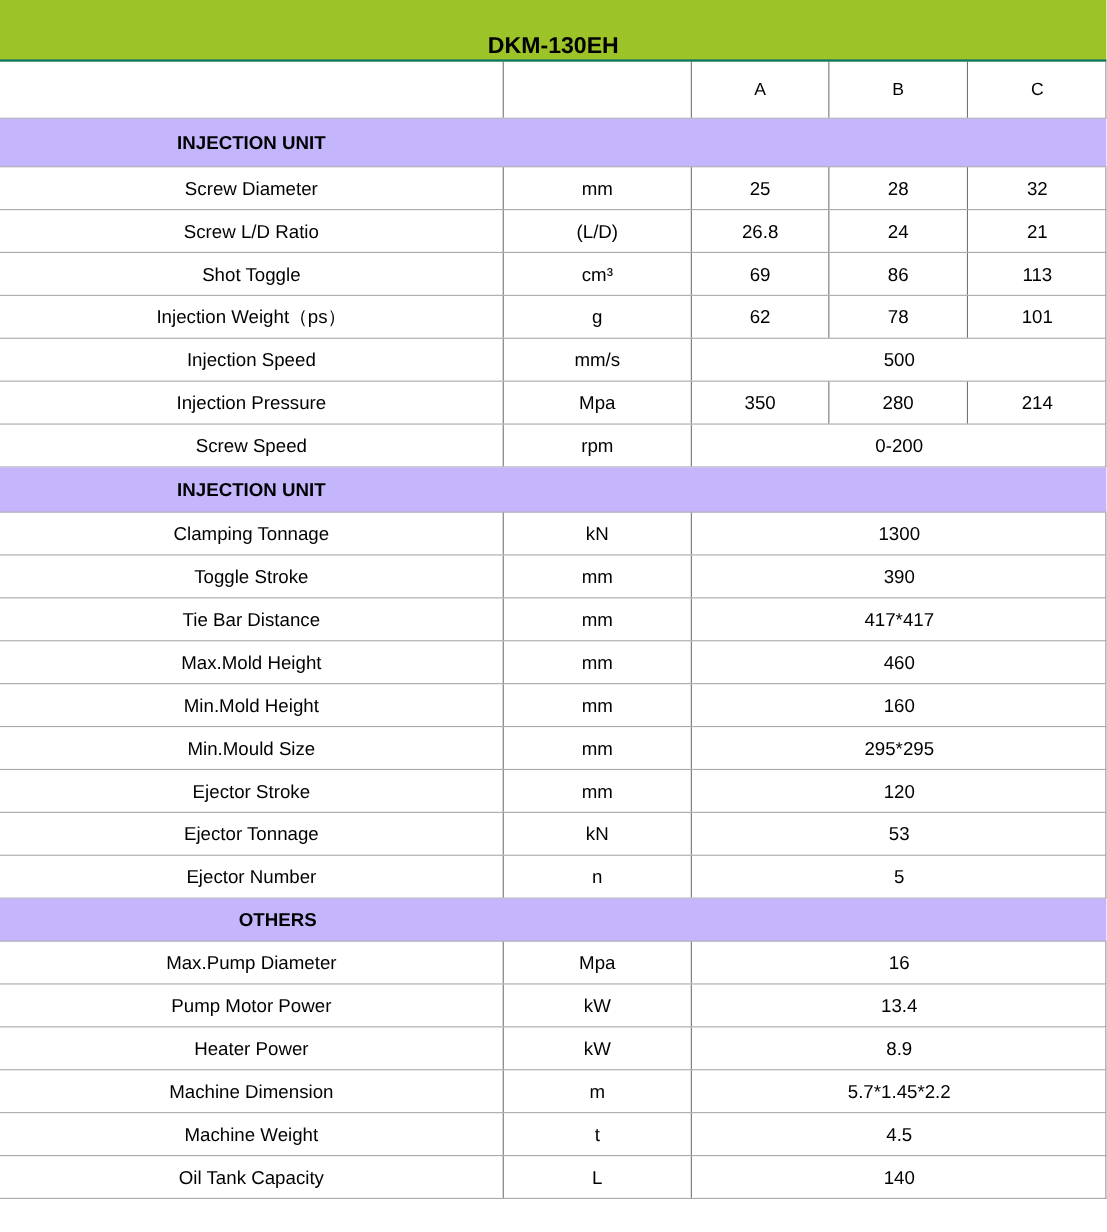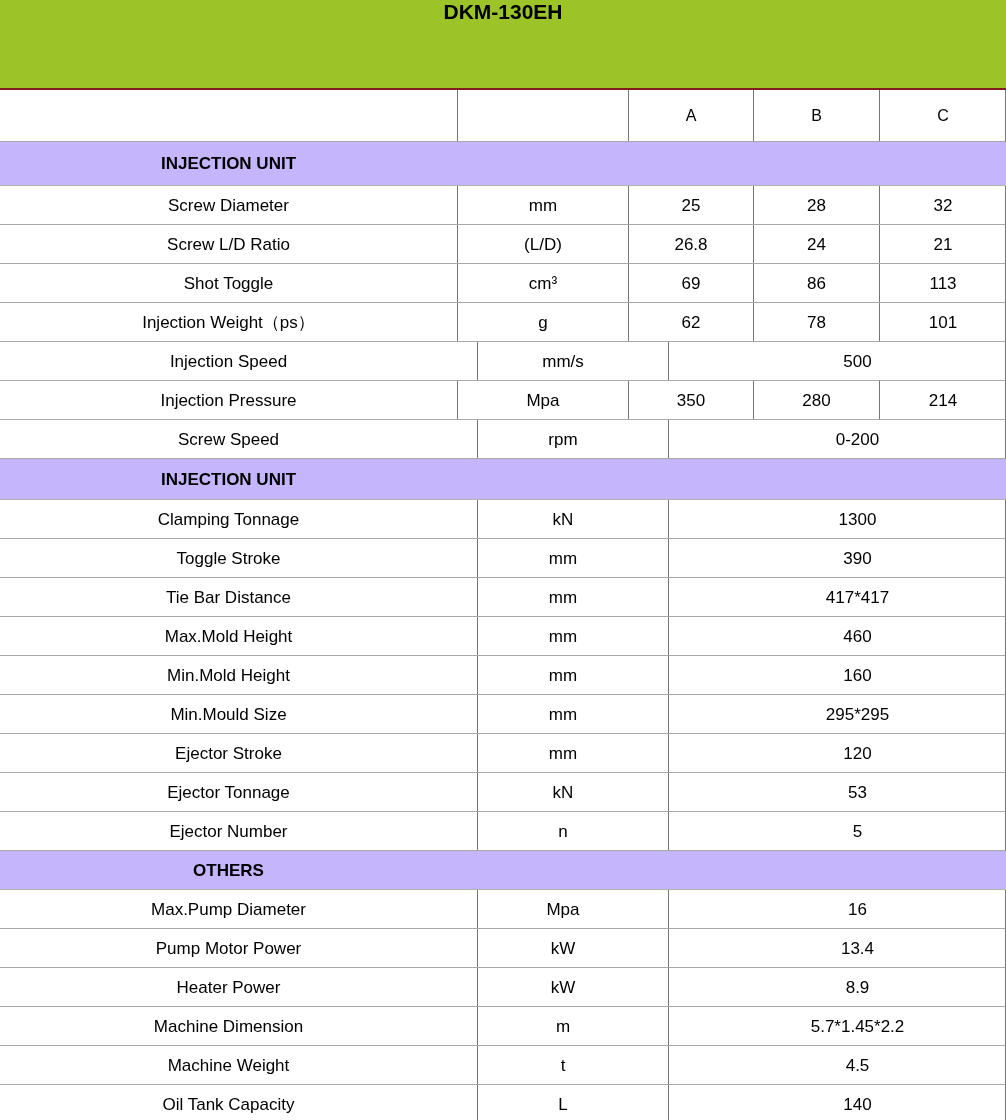--- a/index.html
+++ b/index.html
@@ -5,55 +5,55 @@
   * { box-sizing: border-box; margin: 0; padding: 0; }
   html, body { background: #ffffff; }
   body {
     width: 1006px; height: 1120px;
     font-family: "Liberation Sans", sans-serif;
     color: #000;
   }
   .sheet { width: 1006px; height: 1120px; overflow: hidden; }
 
   .titlebar {
-    height: 90px;
+    height: 56px;
     background: #9cc327;
-    border-bottom: 2px solid #7f1d1d;
-    display: flex; align-items: flex-start; justify-content: center;
+    border-bottom: 2px solid #0f766e;
+    display: flex; align-items: flex-end; justify-content: center;
   }
   .titlebar .title {
     font-size: 21px; font-weight: bold; color: #000;
   }
 
   .hdr, .row {
     display: grid;
     grid-template-columns: 457px 171px 125px 126px 127px;
     border-bottom: 1px solid #a9a9a9;
     border-right: 1px solid #757575;
   }
   .hdr { height: 52px; }
   .row { height: 39px; }
-  .row.merged { grid-template-columns: 457px 171px 378px; gap: 20px; }
+  .row.merged { grid-template-columns: 457px 171px 378px; }
 
   .cell {
     display: flex; align-items: center; justify-content: center;
     font-size: 17px; line-height: 1; overflow: hidden;
   }
   .hdr .cell { font-size: 16px; }
   .hdr .cell + .cell, .row .cell + .cell { border-left: 1px solid #757575; }
 
   .band {
     background: #c4b5fd;
     border-bottom: 1px solid #b3b3b3;
     display: grid;
     grid-template-columns: 457px auto;
   }
   .band-1 { height: 44px; }
   .band-2 { height: 41px; }
-  .band-3 { height: 39px; }
+  .band-3 { height: 39px; padding-left: 24px; }
   .band .cell { font-weight: bold; font-size: 17px; }
 </style>
 </head>
 <body>
 
 <div class="sheet">
 
   <div class="titlebar">
     <div class="title">DKM-130EH</div>
   </div>

